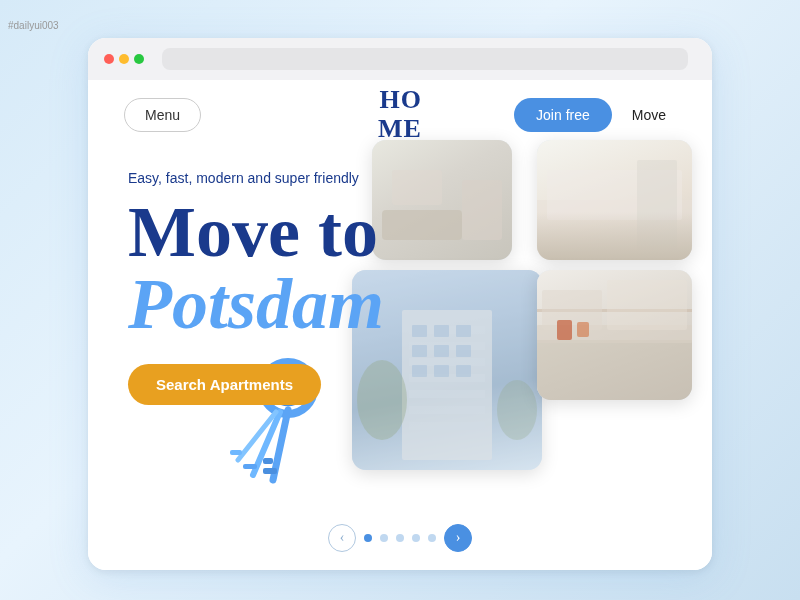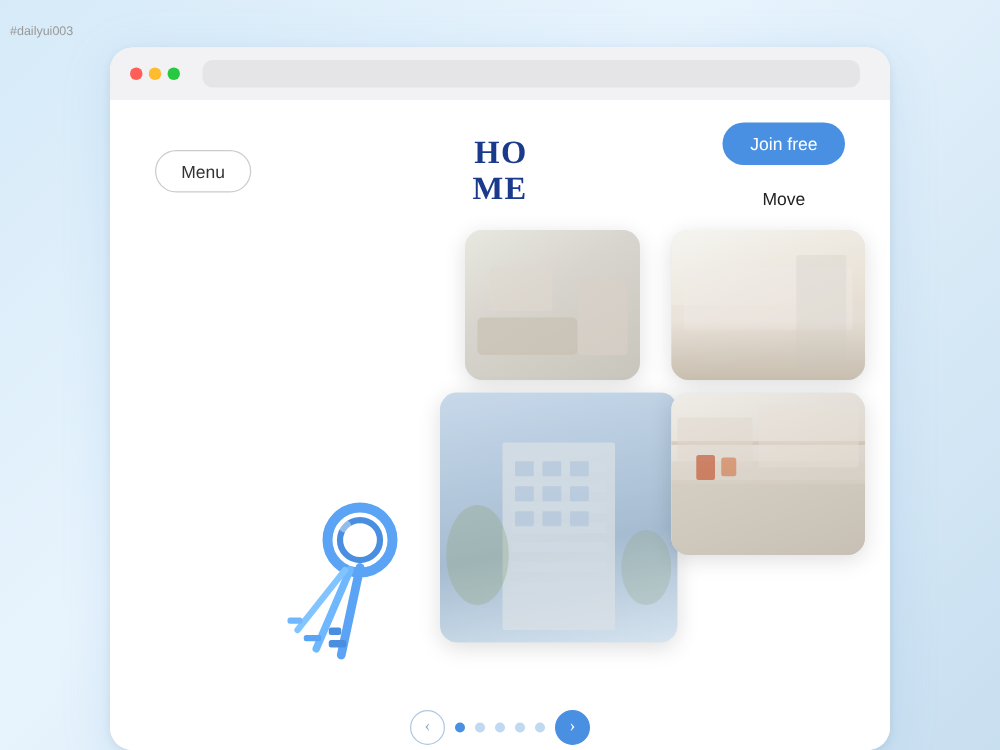--- a/index.html
+++ b/index.html
@@ -103,21 +103,20 @@
       font-weight: 900;
       color: #1a3a8c;
       line-height: 1.1;
       letter-spacing: 1px;
     }
 
     .nav-right {
       display: flex;
       align-items: center;
       gap: 10px;
-      flex-direction: column;
     }
 
     .btn-join {
       background: #4a90e2;
       color: #fff;
       border: none;
       border-radius: 22px;
       padding: 9px 22px;
       font-size: 14px;
       cursor: pointer;
@@ -389,20 +388,26 @@
         <span>ME</span>
       </div>
 
       <div class="nav-right">
         <button class="btn-join">Join free</button>
         <button class="btn-login">Move</button>
       </div>
     </nav>
 
     <div class="hero">
+      <div class="hero-text">
+        <p class="hero-subtitle">Easy, fast, modern and super friendly</p>
+        <span class="hero-title-move">Move to</span>
+        <span class="hero-title-city">Potsdam</span>
+        <button class="search-btn">Search Apartments</button>
+      </div>
 
       <div class="keys-illustration">
         <svg class="keys-svg" viewBox="0 0 120 150" xmlns="http://www.w3.org/2000/svg">
 
           <circle cx="70" cy="38" r="26" fill="none" stroke="#5ba4f5" stroke-width="8"></circle>
           <circle cx="70" cy="38" r="16" fill="none" stroke="#4a8fdf" stroke-width="5"></circle>
 
           <line x1="70" y1="60" x2="55" y2="130" stroke="#5ba4f5" stroke-width="7" stroke-linecap="round"></line>
           <rect x="45" y="118" width="14" height="6" rx="2" fill="#4a8fdf"></rect>
           <rect x="45" y="108" width="10" height="6" rx="2" fill="#4a8fdf"></rect>

